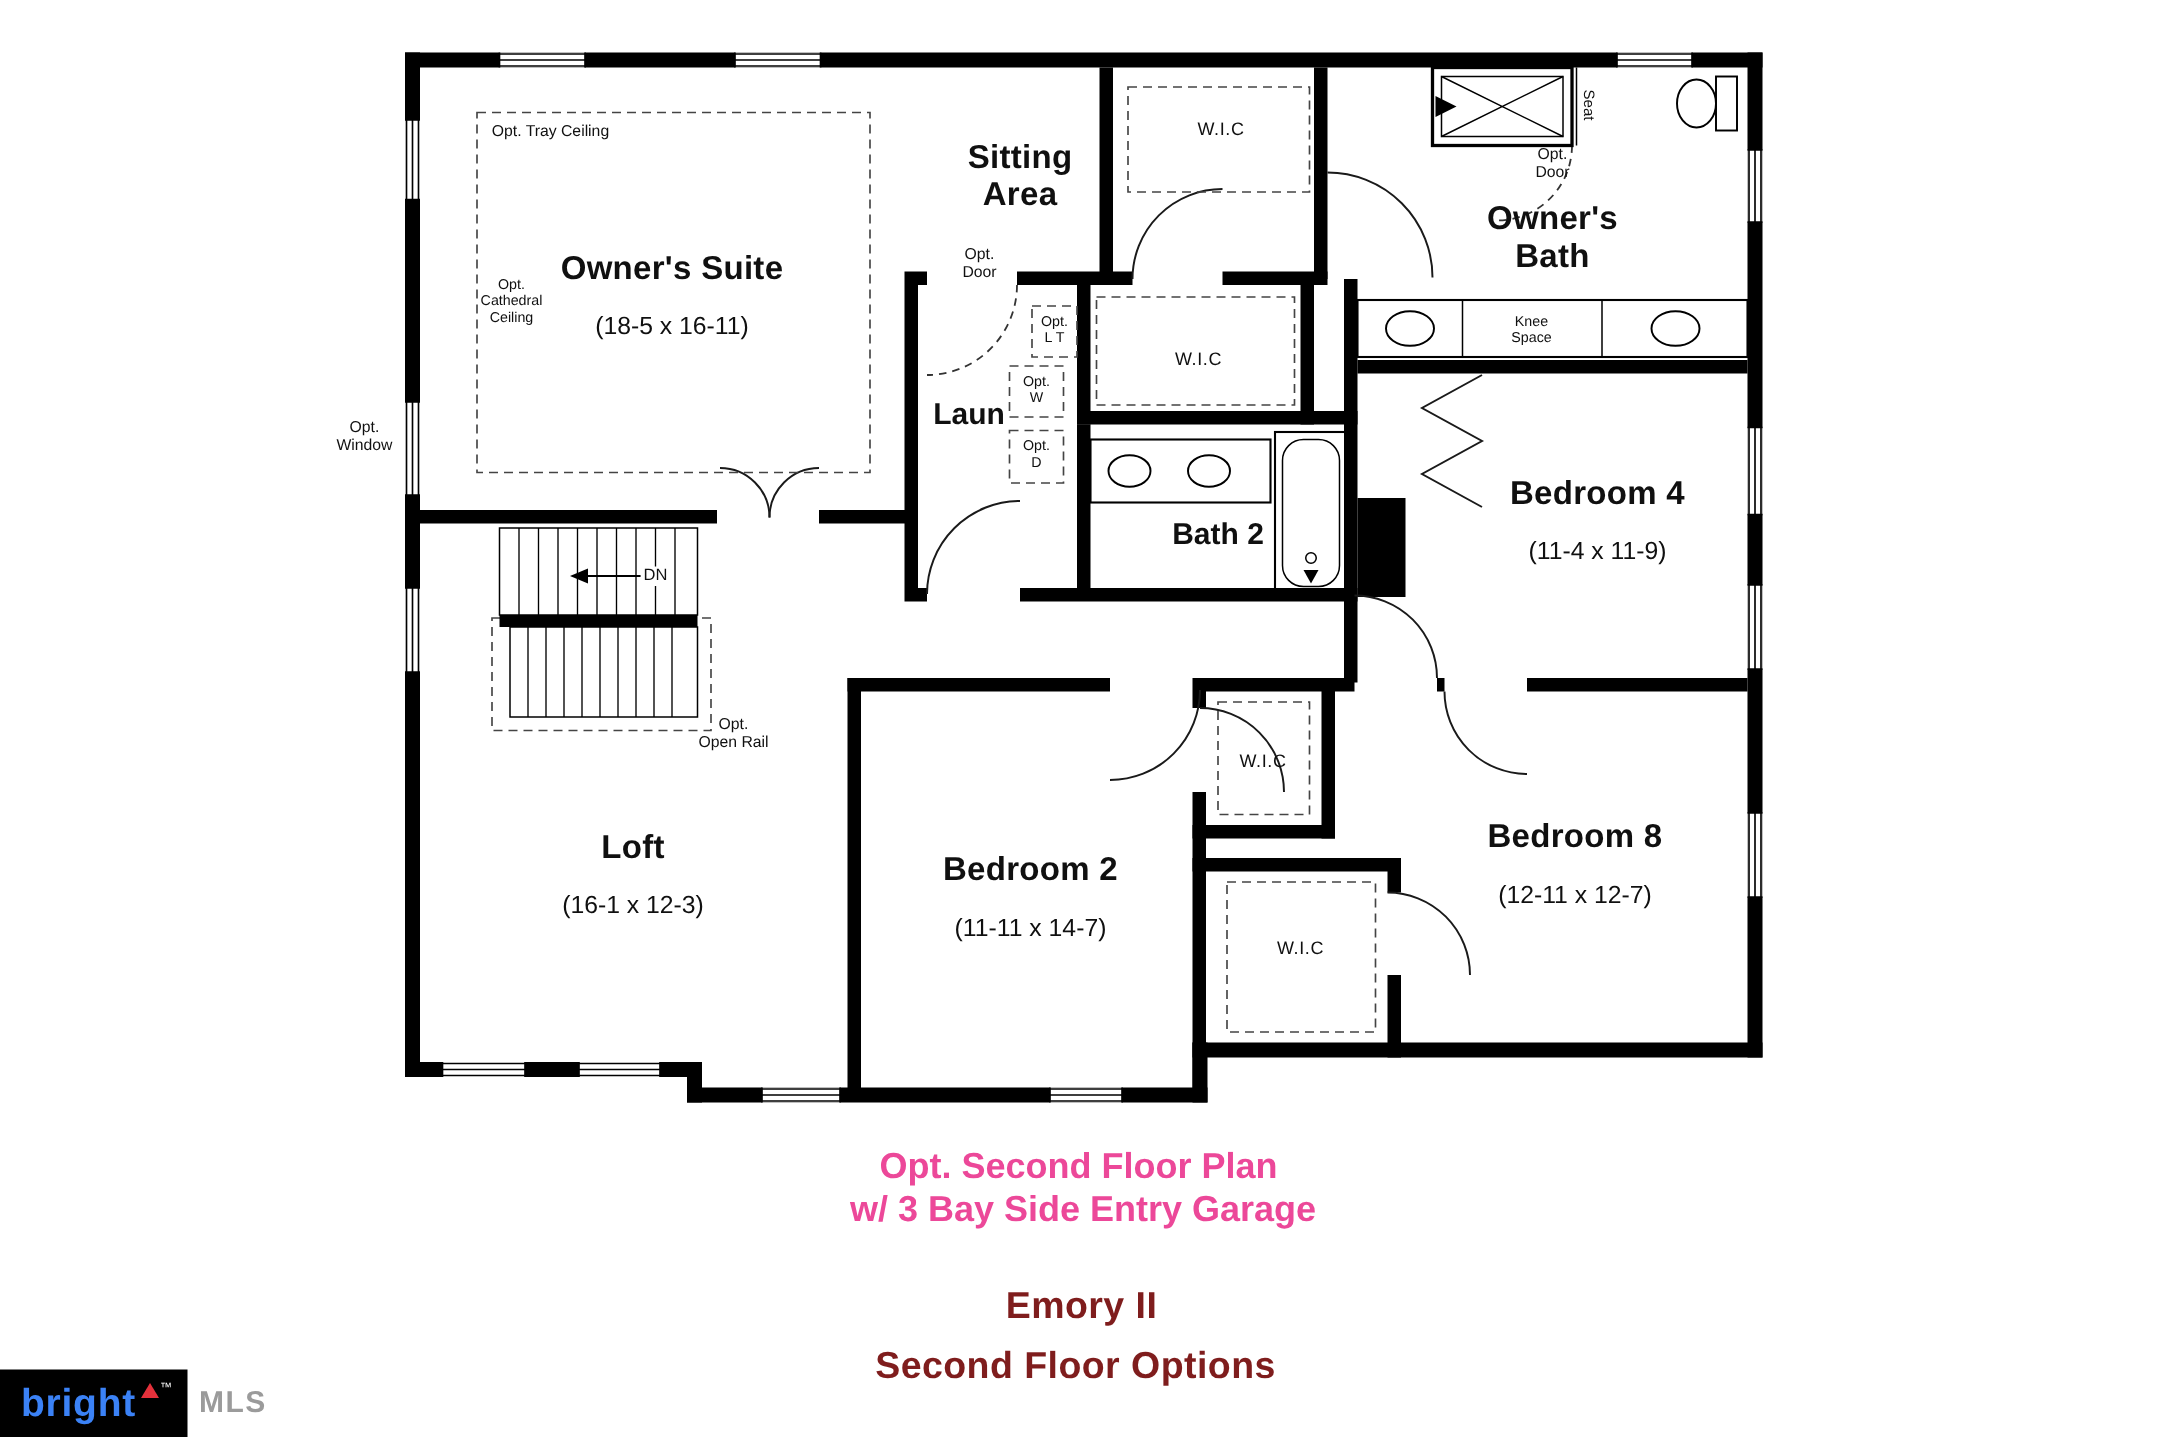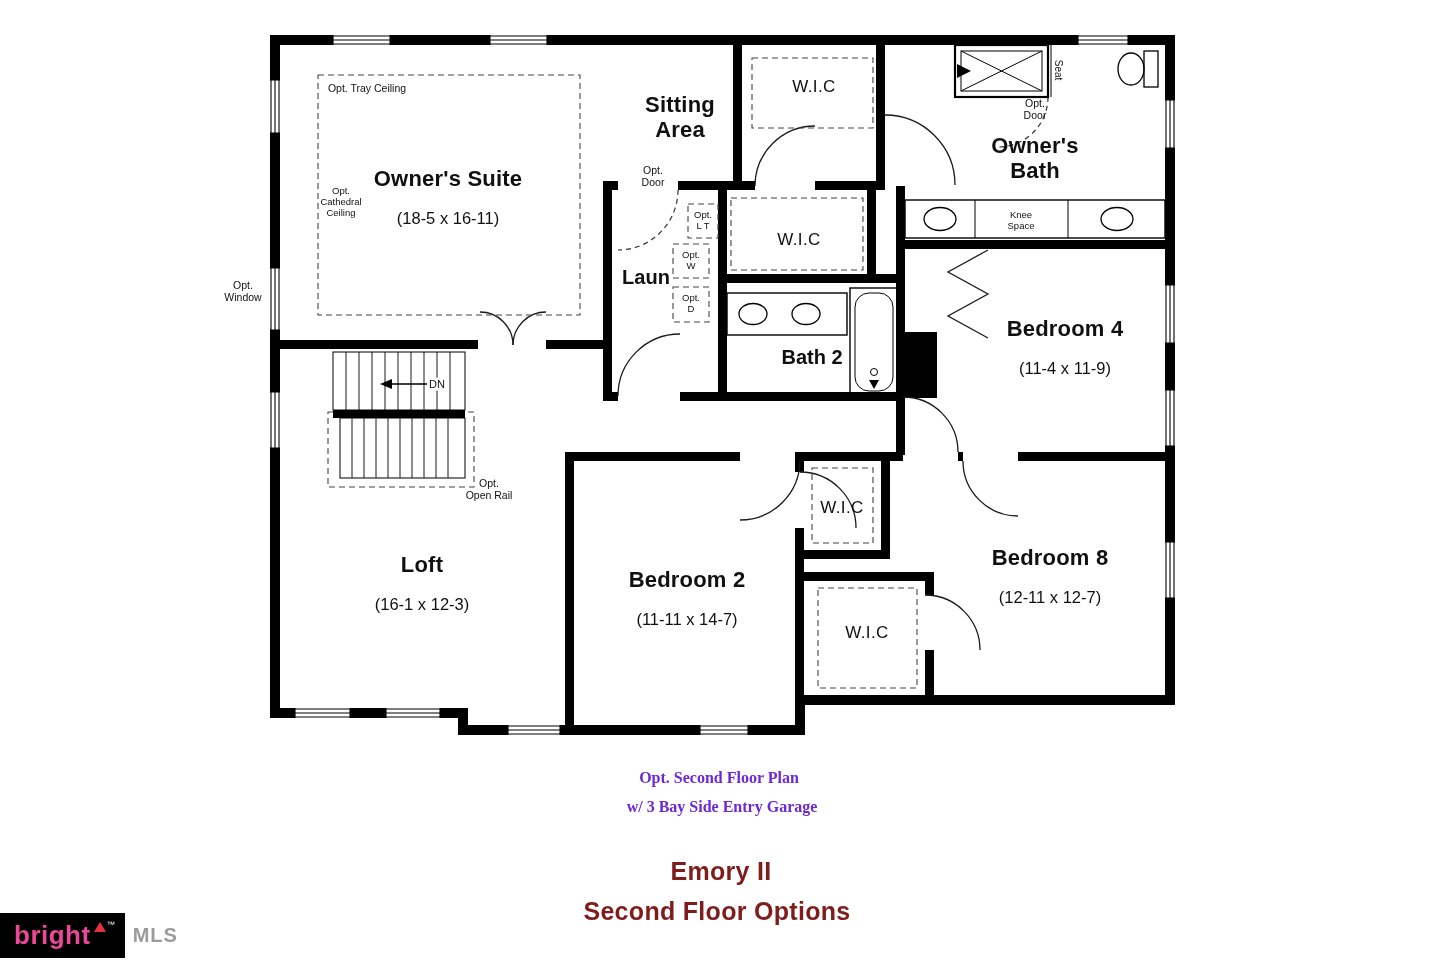--- a/index.html
+++ b/index.html
@@ -7,32 +7,32 @@
   body { font-family:"Liberation Sans", sans-serif; }
   .canvas { position:relative; width:1384px; height:960px; background:#fff; overflow:hidden; }
   svg.plan { position:absolute; left:0; top:0; }
 
   .lbl { position:absolute; transform:translate(-50%,-50%); text-align:center;
          color:#101010; line-height:1.15; white-space:nowrap;
          font-family:"Liberation Sans", sans-serif; }
   .room-name   { font-size:22px; font-weight:700; letter-spacing:.2px; }
   .room-name-sm{ font-size:20px; font-weight:700; }
   .room-dims   { font-size:16.5px; font-weight:400; margin-top:18px; }
-  .wic   { font-size:17px; letter-spacing:.4px; }
+  .wic   { font-size:12px; letter-spacing:.4px; }
   .small { font-size:10.5px; }
   .tiny  { font-size:9.5px; }
   .dn    { font-size:11px; background:#fff; padding:0 2px; }
   .seat  { transform:translate(-50%,-50%) rotate(90deg); font-size:10px; }
 
-  .caption-sm { font-size:16px; font-weight:700; color:#6d28d9;font-family:Liberation Serif, serif; }
+  .caption-sm { font-size:24px; font-weight:700; color:#ec4899; }
   .caption-lg { font-size:25px; font-weight:700; color:#7f1d1d; letter-spacing:.3px; }
 
   .logo { position:absolute; left:0; top:913px; display:flex; align-items:center; }
   .logo-box { background:#000; height:45px; display:flex; align-items:center; padding:0 10px 0 14px; }
-  .logo-brand { color:#ec4899; font-size:26px; font-weight:700; letter-spacing:.5px; }
+  .logo-brand { color:#3b82f6; font-size:26px; font-weight:700; letter-spacing:.5px; }
   .logo-tri { width:0; height:0; border-left:6px solid transparent; border-right:6px solid transparent;
               border-bottom:10px solid #e4313b; margin-left:3px; align-self:flex-start; margin-top:9px; }
   .logo-tm { color:#fff; font-size:8px; align-self:flex-start; margin-top:7px; margin-left:1px; }
   .logo-mls { color:#9b9b9b; font-size:20px; font-weight:700; letter-spacing:1px; margin-left:8px; }
 </style>
 </head>
 <body>
 
 <div class="canvas">
 

